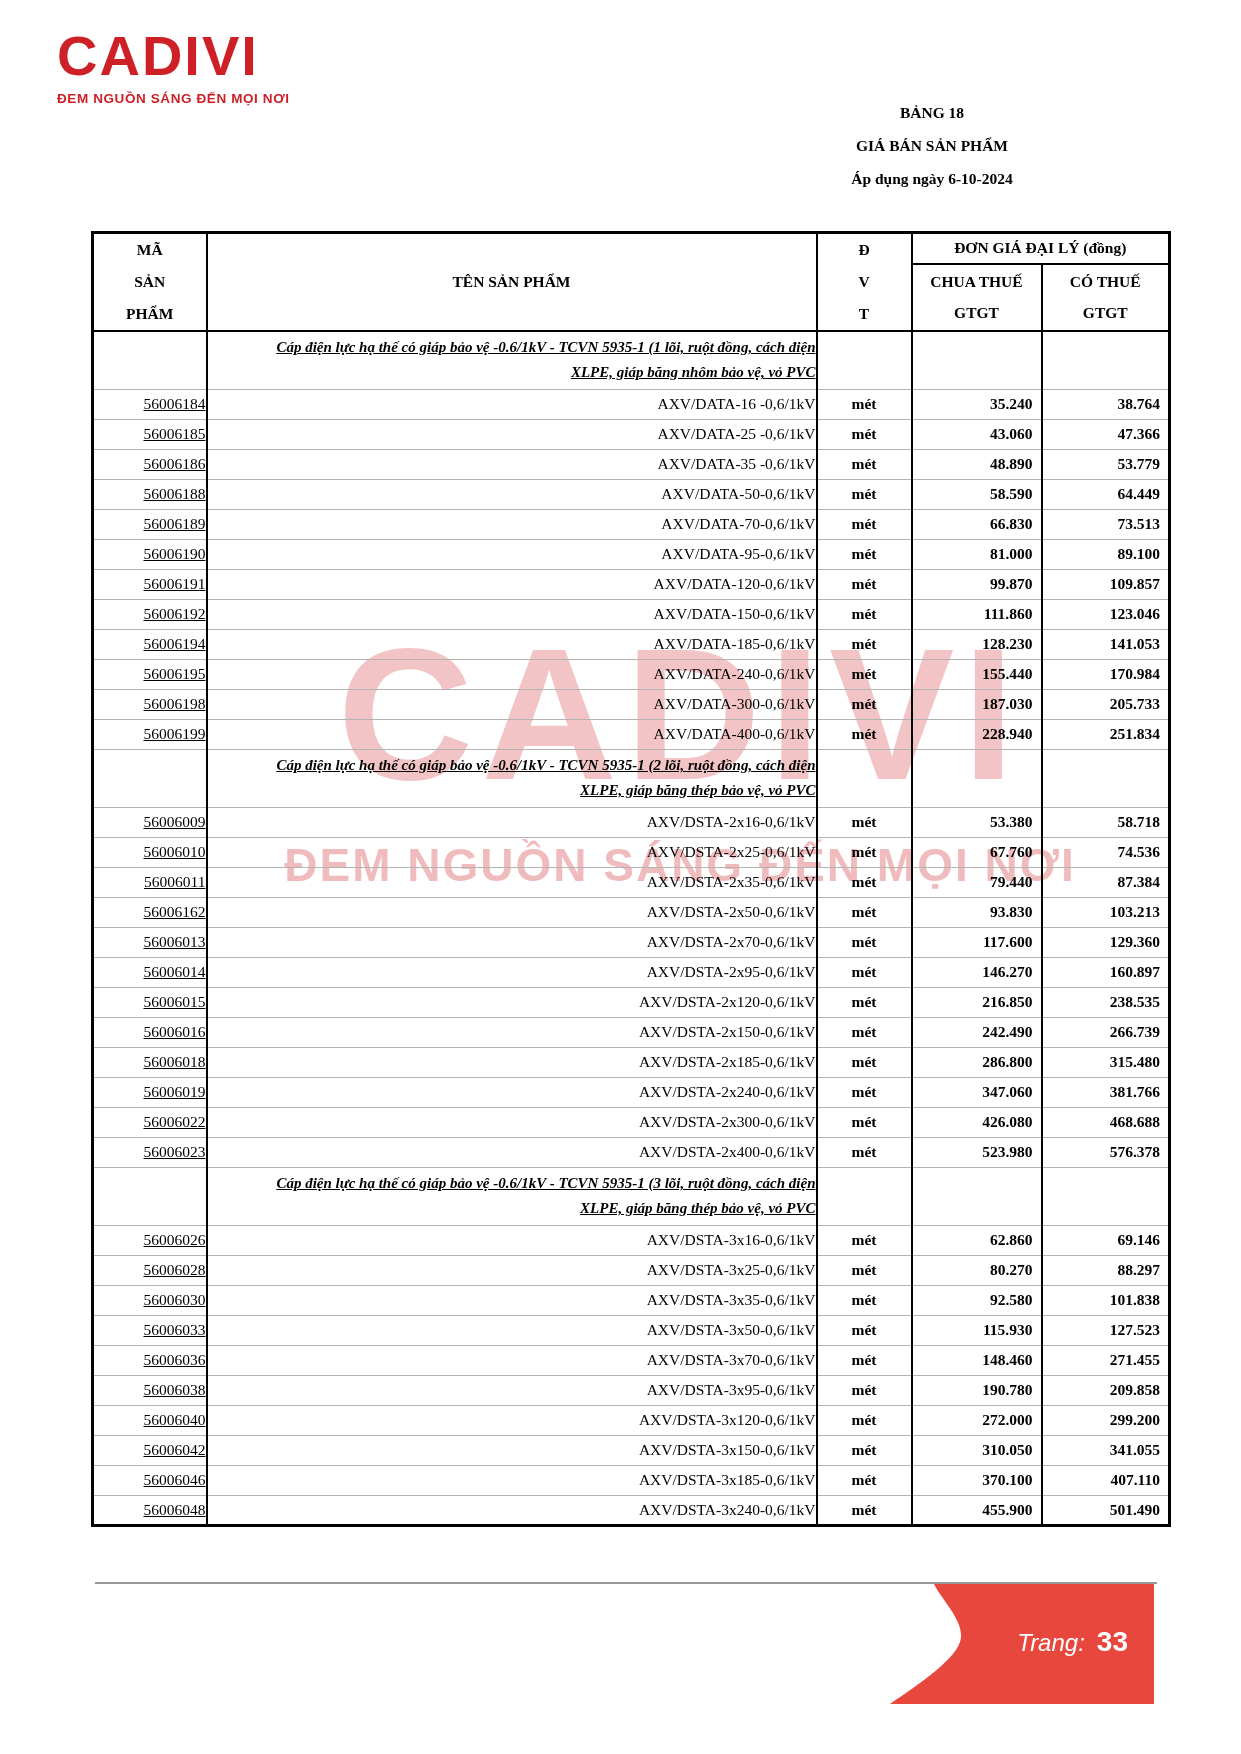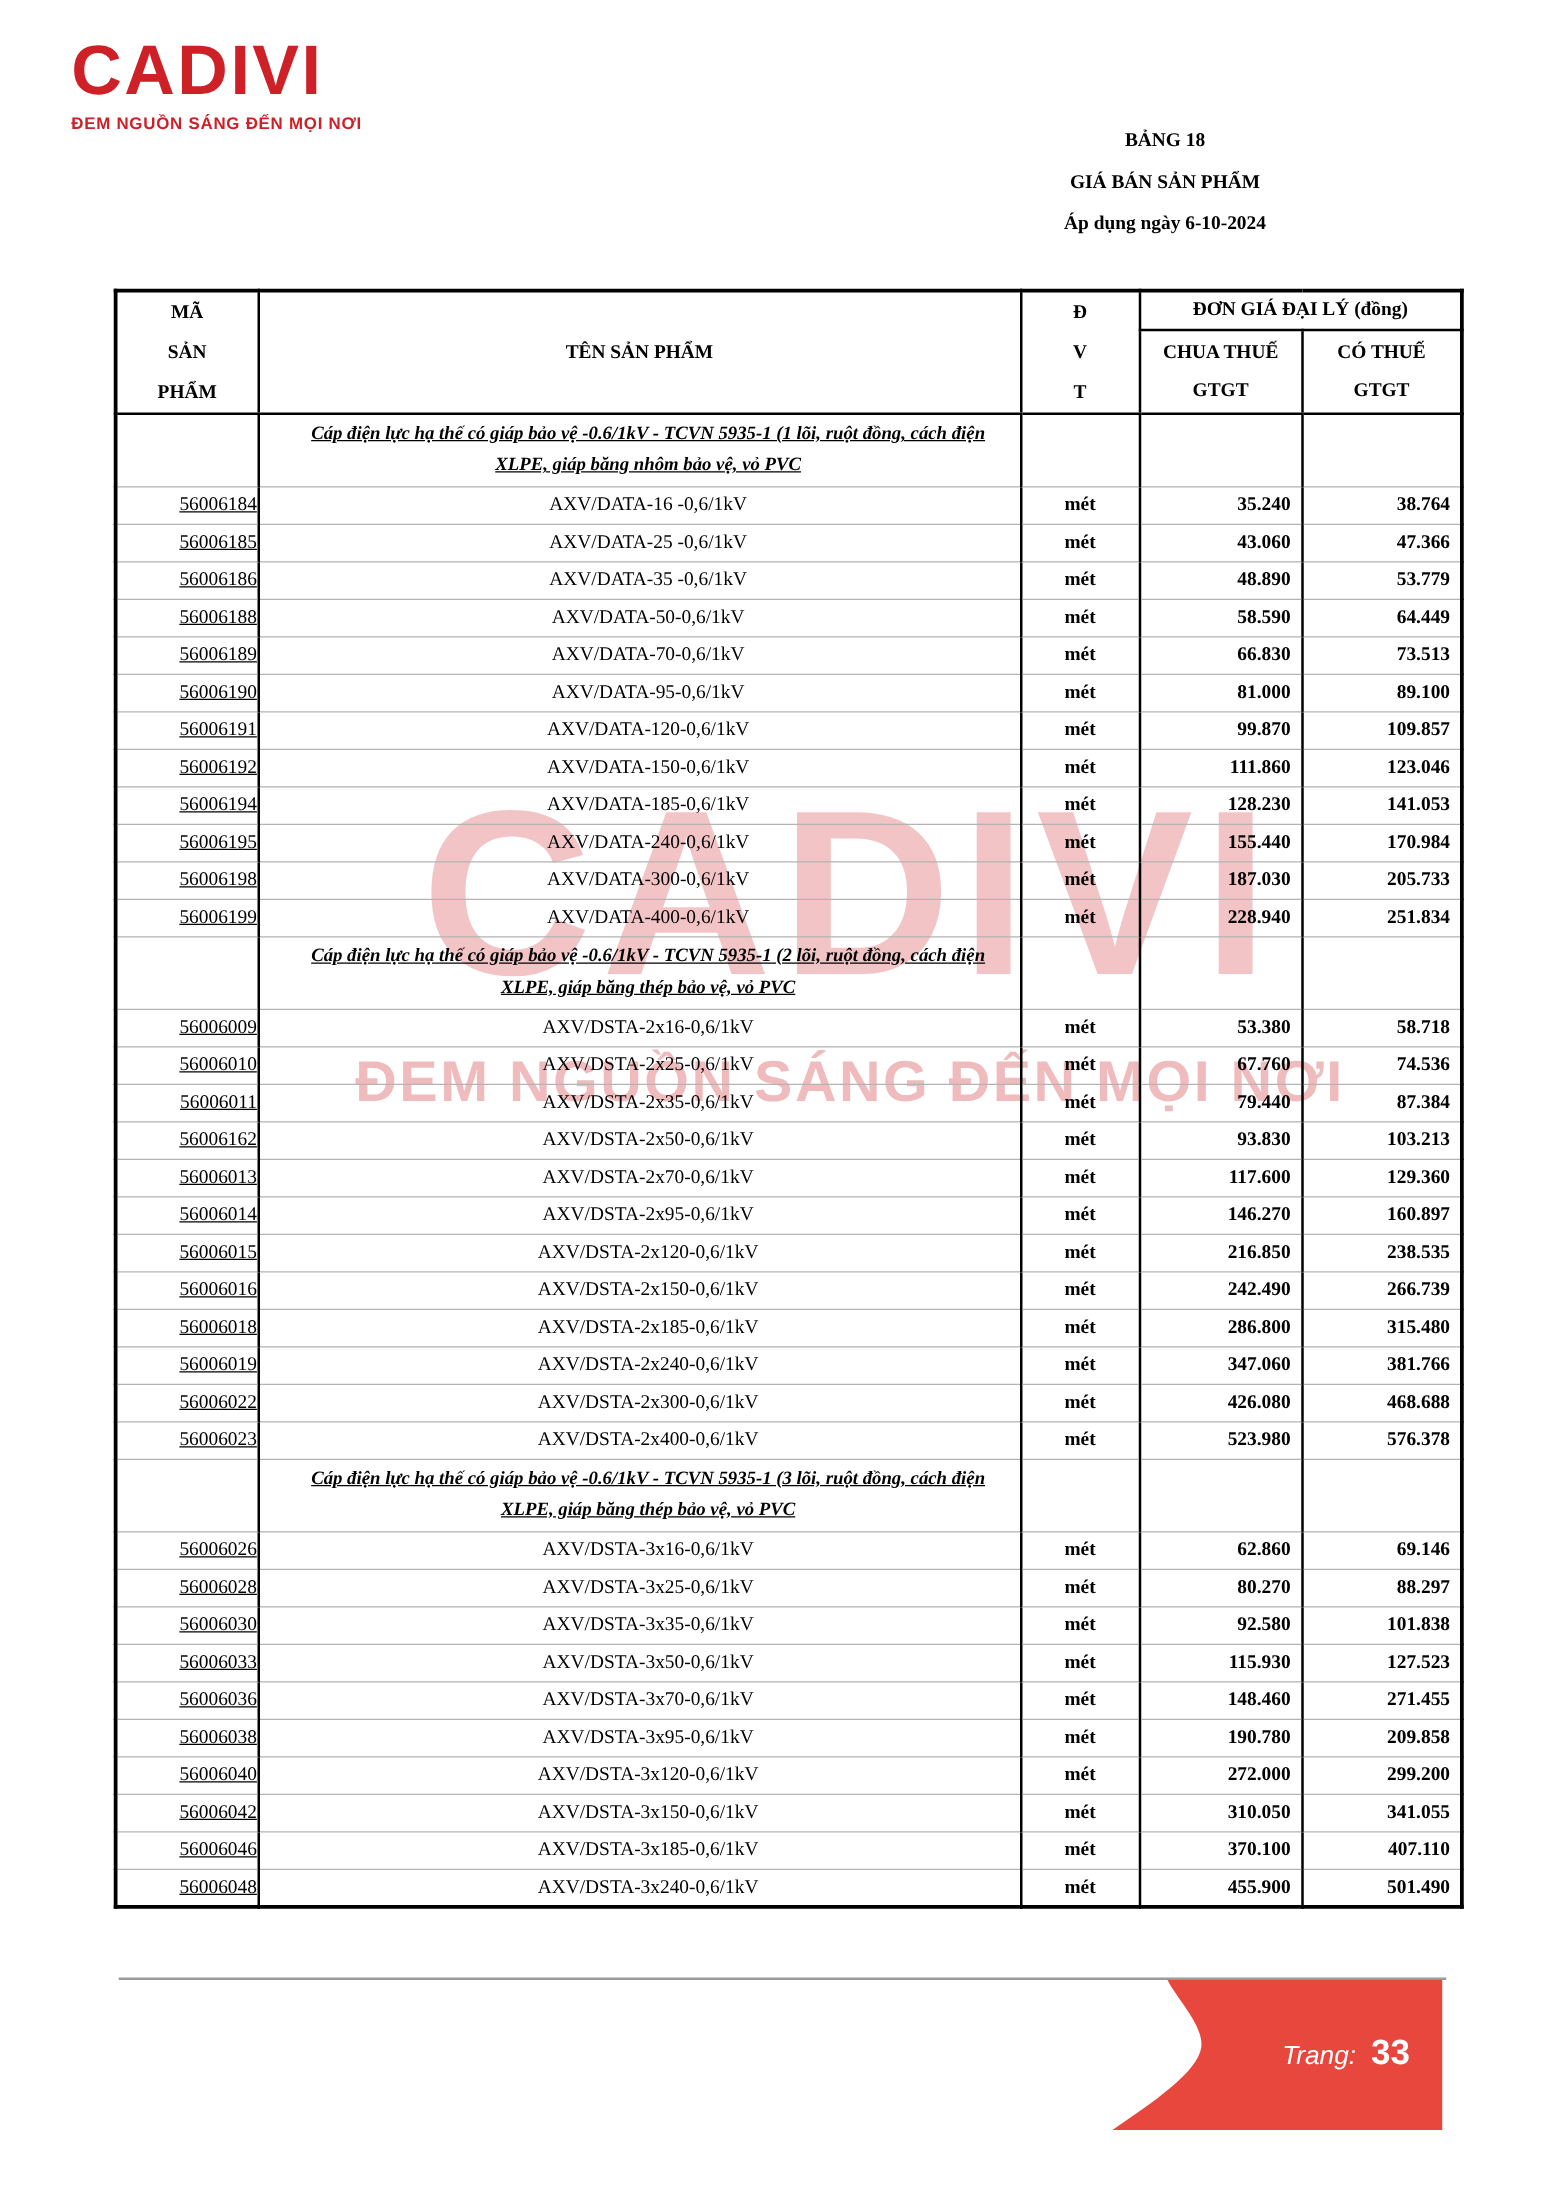--- a/index.html
+++ b/index.html
@@ -38,39 +38,39 @@
   .hdr-lines div { line-height:32px; }
   tr.grp { height:31px; }
   tr.sub { height:66px; }
   tr.sub .hdr-lines div { line-height:31px; }
   tbody td { border-top:1px solid var(--row-line); }
   tbody tr:first-child td { border-top:none; }
   tr.desc { height:58px; }
   tr.data { height:30px; }
   td.c-code { padding-left:7px; text-align:right; }
   .code-link { text-decoration:underline; }
-  td.c-name { padding-left:14px; text-align:center; }
+  td.c-name { padding-left:14px; text-align:right; }
   td.c-unit { text-align:center;font-weight:bold; }
   td.c-ex, td.c-inc { text-align:right; font-weight:bold; padding-right:8px; }
   .desc-line { font-weight:bold; font-style:italic; text-decoration:underline;
                font-size:15px; line-height:25px; }
 
   
   .footer-rule { position:absolute; left:95px; top:1582px; width:1062px; border-top:2px solid #9a9a9a; z-index:2; }
   .footer-block { position:absolute; left:95px; top:1593px; z-index:4;
                   font-family:"Liberation Sans","DejaVu Sans",sans-serif; }
   .footer-company { font-size:23px; font-weight:bold; color:#333; margin-bottom:7px; }
   .footer-info { font-size:17.5px; line-height:25.5px; color:var(--footer-text); }
 
   
   .ribbon { position:absolute; left:888px; top:1584px; width:266px; height:122px; z-index:3; }
   .ribbon svg { position:absolute; left:0; top:0; }
   .ribbon-text { position:absolute; right:26px; top:42px; color:#fff; white-space:nowrap;
                  font-family:"Liberation Sans","DejaVu Sans",sans-serif; }
-  .ribbon-label { font-style:italic; font-size:21px; margin-right:12px; }
+  .ribbon-label { font-style:italic; font-size:24px; margin-right:12px; }
   .ribbon-number { font-weight:bold; font-size:28px; }
 </style>
 </head>
 <body>
 
 <div class="page" style="--brand-red: #ce2127; --ribbon-red: #e8473e; --footer-text: #3a3a3a; --row-line: #b3b3b3;">
 
   <div class="logo-block">
     <div class="logo-text">CADIVI</div>
     <div class="logo-tagline">ĐEM NGUỒN SÁNG ĐẾN MỌI NƠI</div>

